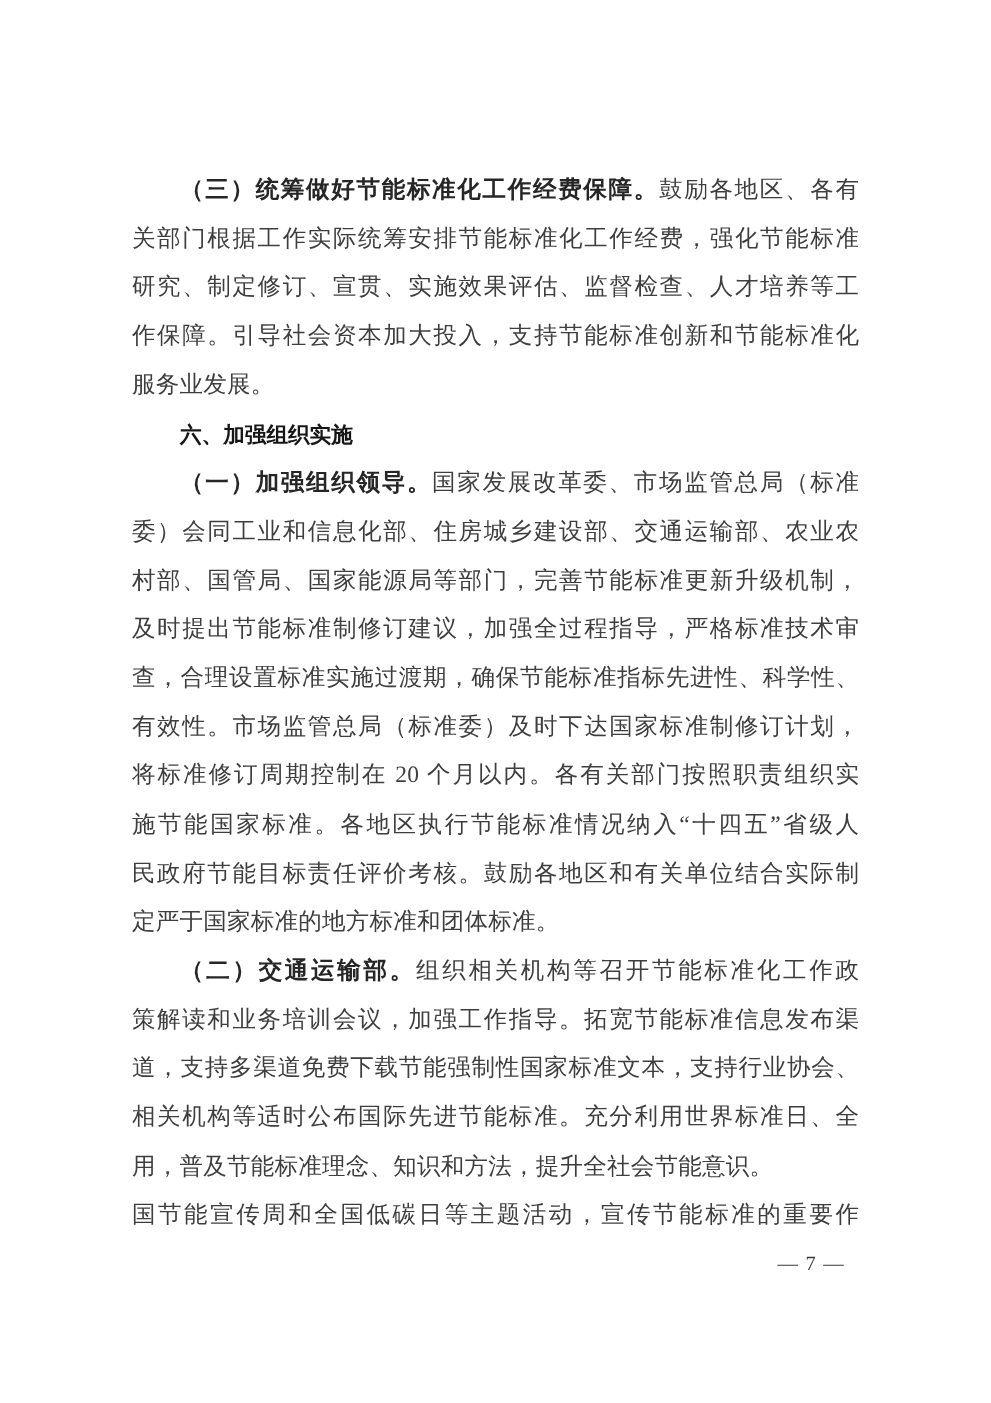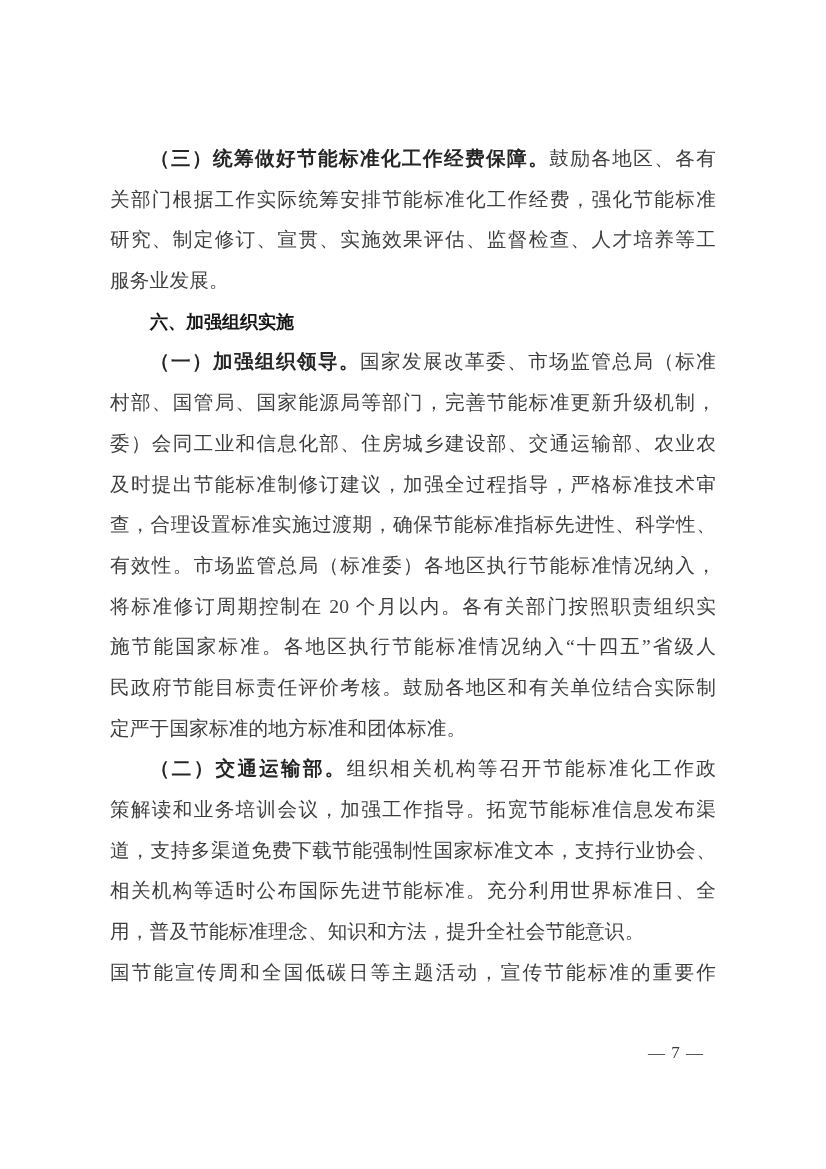--- a/index.html
+++ b/index.html
@@ -76,30 +76,31 @@
 </style>
 </head>
 <body>
 
 <div class="page">
   <div class="doc-body">
       <div class="para">
         <div class="line first"><b class="lead">（三）统筹做好节能标准化工作经费保障。</b><span>鼓励各地区、各有</span></div>
         <div class="line"><span>关部门根据工作实际统筹安排节能标准化工作经费，强化节能标准</span></div>
         <div class="line"><span>研究、制定修订、宣贯、实施效果评估、监督检查、人才培养等工</span></div>
+        <div class="line"><span>作保障。引导社会资本加大投入，支持节能标准创新和节能标准化</span></div>
         <div class="line lastline"><span>服务业发展。</span></div>
       </div>
       <div class="heading">六、加强组织实施</div>
       <div class="para">
         <div class="line first"><b class="lead">（一）加强组织领导。</b><span>国家发展改革委、市场监管总局（标准</span></div>
+        <div class="line"><span>委）会同工业和信息化部、住房城乡建设部、交通运输部、农业农</span></div>
         <div class="line"><span>村部、国管局、国家能源局等部门，完善节能标准更新升级机制，</span></div>
-        <div class="line"><span>委）会同工业和信息化部、住房城乡建设部、交通运输部、农业农</span></div>
         <div class="line"><span>及时提出节能标准制修订建议，加强全过程指导，严格标准技术审</span></div>
         <div class="line"><span>查，合理设置标准实施过渡期，确保节能标准指标先进性、科学性、</span></div>
-        <div class="line"><span>有效性。市场监管总局（标准委）各地区执行节能标准情况纳入，</span></div>
+        <div class="line"><span>有效性。市场监管总局（标准委）及时下达国家标准制修订计划，</span></div>
         <div class="line"><span>将标准修订周期控制在 20 个月以内。各有关部门按照职责组织实</span></div>
         <div class="line"><span>施节能国家标准。各地区执行节能标准情况纳入“十四五”省级人</span></div>
         <div class="line"><span>民政府节能目标责任评价考核。鼓励各地区和有关单位结合实际制</span></div>
         <div class="line lastline"><span>定严于国家标准的地方标准和团体标准。</span></div>
       </div>
       <div class="para">
         <div class="line first"><b class="lead">（二）交通运输部。</b><span>组织相关机构等召开节能标准化工作政</span></div>
         <div class="line"><span>策解读和业务培训会议，加强工作指导。拓宽节能标准信息发布渠</span></div>
         <div class="line"><span>道，支持多渠道免费下载节能强制性国家标准文本，支持行业协会、</span></div>
         <div class="line"><span>相关机构等适时公布国际先进节能标准。充分利用世界标准日、全</span></div>

